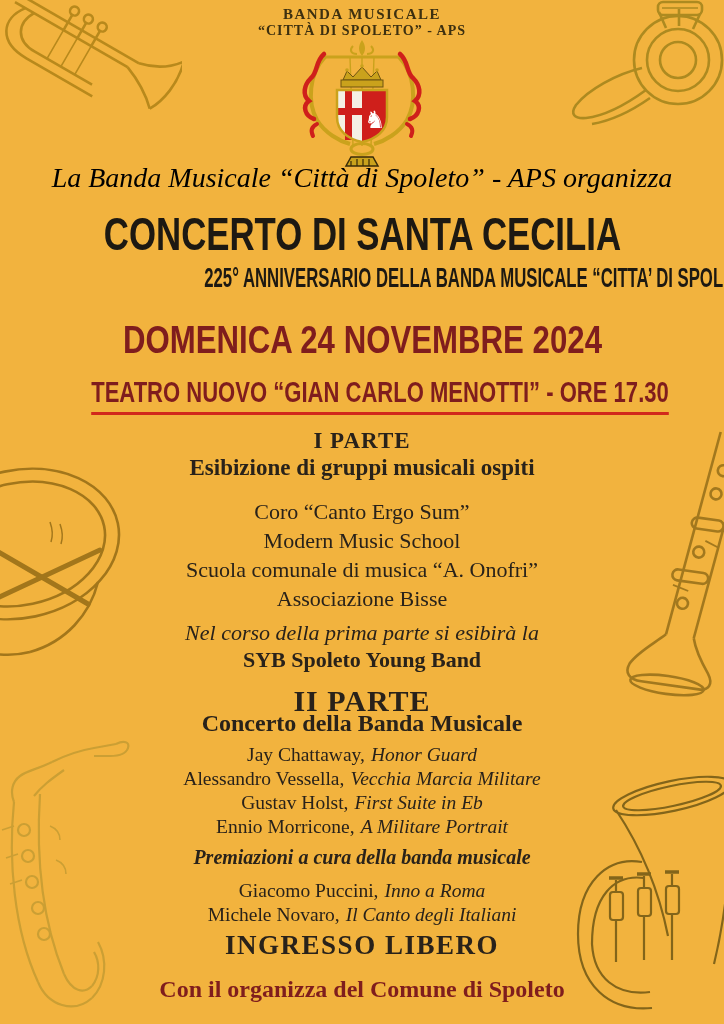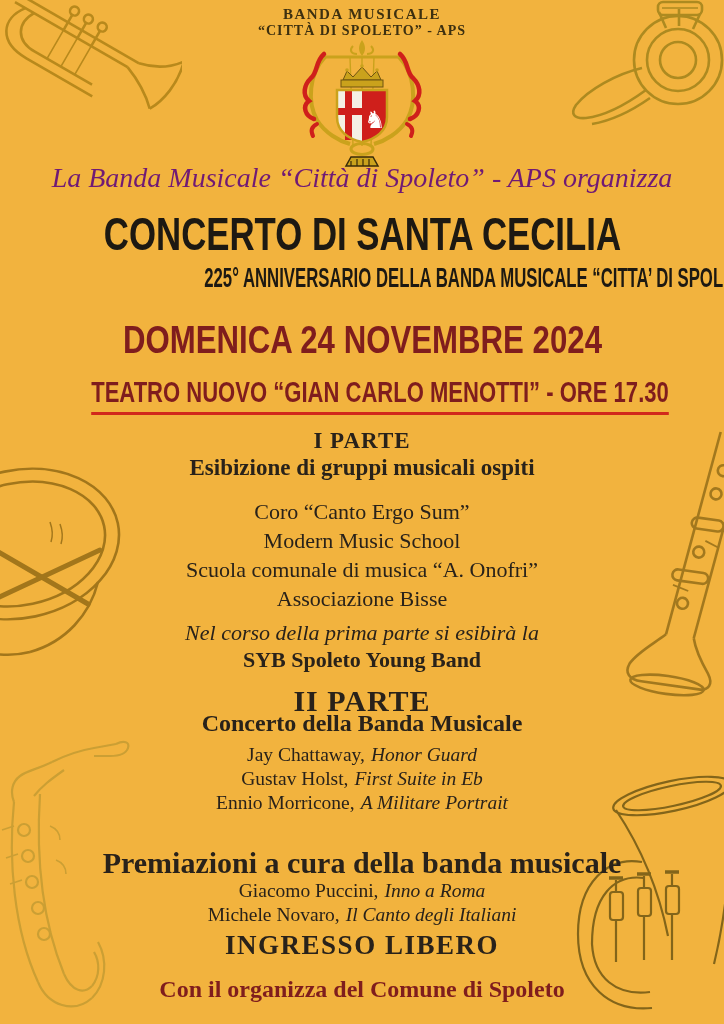--- a/index.html
+++ b/index.html
@@ -10,41 +10,41 @@
   }
   .abs { position:absolute; left:0; right:0; text-align:center; }
   .cond { display:inline-block; white-space:nowrap; transform-origin:50% 50%;
           font-family:"Liberation Sans","DejaVu Sans",sans-serif; font-weight:bold; }
   .red { color:#7f1d1d; }
   .deco { position:absolute; pointer-events:none; }
 
   .org-line1 { top:6px; font-size:15px; font-weight:bold; letter-spacing:1.5px; color:#3d3010; }
   .org-line2 { top:23px; font-size:14px; font-weight:bold; letter-spacing:1px; color:#3d3010; }
   .emblem-wrap { top:40px; }
-  .intro { top:162px; font-size:28px; font-style:italic; color:#701a75; }
+  .intro { top:162px; font-size:28px; font-style:italic; color:#000000; }
   .title { top:206px; }
   .title .cond { font-size:47px; transform:scaleX(0.74); letter-spacing:0px; color:#1d1912; }
   .subtitle { top:263px; }
   .subtitle .cond { font-size:27px; transform:scaleX(0.62); color:#1d1912; }
   .date { top:318px; }
   .date .cond { font-size:39px; transform:scaleX(0.80); }
   .venue { top:376px; }
   .venue .cond { font-size:29px; transform:scaleX(0.76); border-bottom:3px solid #d1281c; padding-bottom:3px; }
   .p1-head { top:428px; font-size:23px; font-weight:bold; letter-spacing:1px; }
   .p1-sub  { top:455px; font-size:23px; font-weight:bold; }
   .group-list { top:499px; }
   .group-list div { height:29px; font-size:22px; }
   .note-italic { top:620px; font-size:22px; font-style:italic; }
   .note-bold   { top:647px; font-size:22px; font-weight:bold; }
   .p2-head { top:684px; font-size:30px; font-weight:bold; letter-spacing:1px; }
   .p2-sub  { top:710px; font-size:24px; font-weight:bold; }
   .program { top:744px; }
   .program div, .program2 div { height:24px; font-size:19.5px; }
   .piece { font-style:italic; margin-left:6px; }
-  .awards { top:846px; font-size:30px; font-weight:bold; }
+  .awards { top:846px; font-size:20px; font-weight:bold; font-style:italic; }
   .program2 { top:880px; }
   .admission { top:930px; font-size:27px; font-weight:bold; letter-spacing:1.5px; }
   .patronage { top:976px; font-size:24px; font-weight:bold; }
 </style>
 </head>
 <body>
 
 <div class="poster">
 
   <svg class="deco" style="left:-18px;top:-10px" width="200" height="160" viewBox="0 0 200 160">
@@ -218,20 +218,23 @@
   <div class="abs note-bold">SYB Spoleto Young Band</div>
 
   <div class="abs p2-head">II PARTE</div>
   <div class="abs p2-sub">Concerto della Banda Musicale</div>
 
   <div class="abs program">
     <div>
       <span>Jay Chattaway,</span><span class="piece">Honor Guard</span>
     </div>
     <div>
+      <span>Alessandro Vessella,</span><span class="piece">Vecchia Marcia Militare</span>
+    </div>
+    <div>
       <span>Gustav Holst,</span><span class="piece">First Suite in Eb</span>
     </div>
     <div>
       <span>Ennio Morricone,</span><span class="piece">A Militare Portrait</span>
     </div>
   </div>
 
   <div class="abs awards">Premiazioni a cura della banda musicale</div>
 
   <div class="abs program2">

